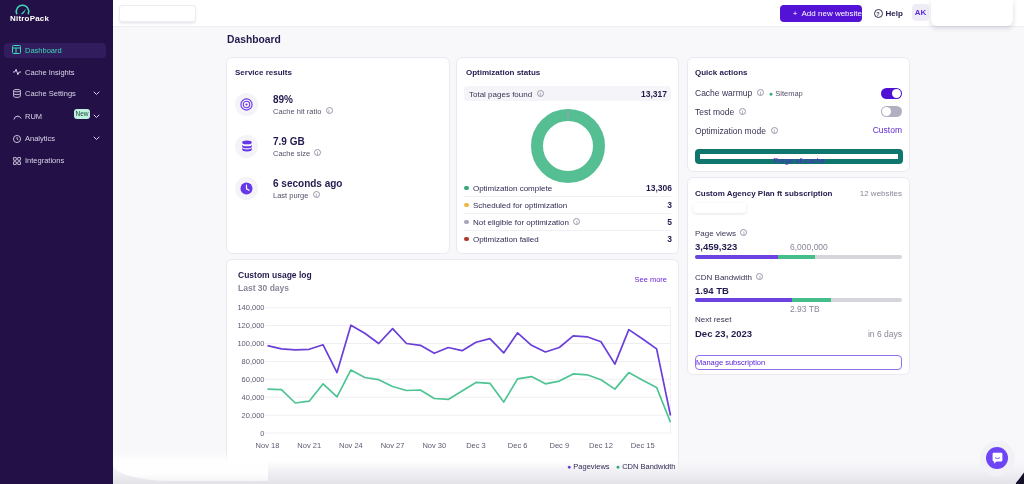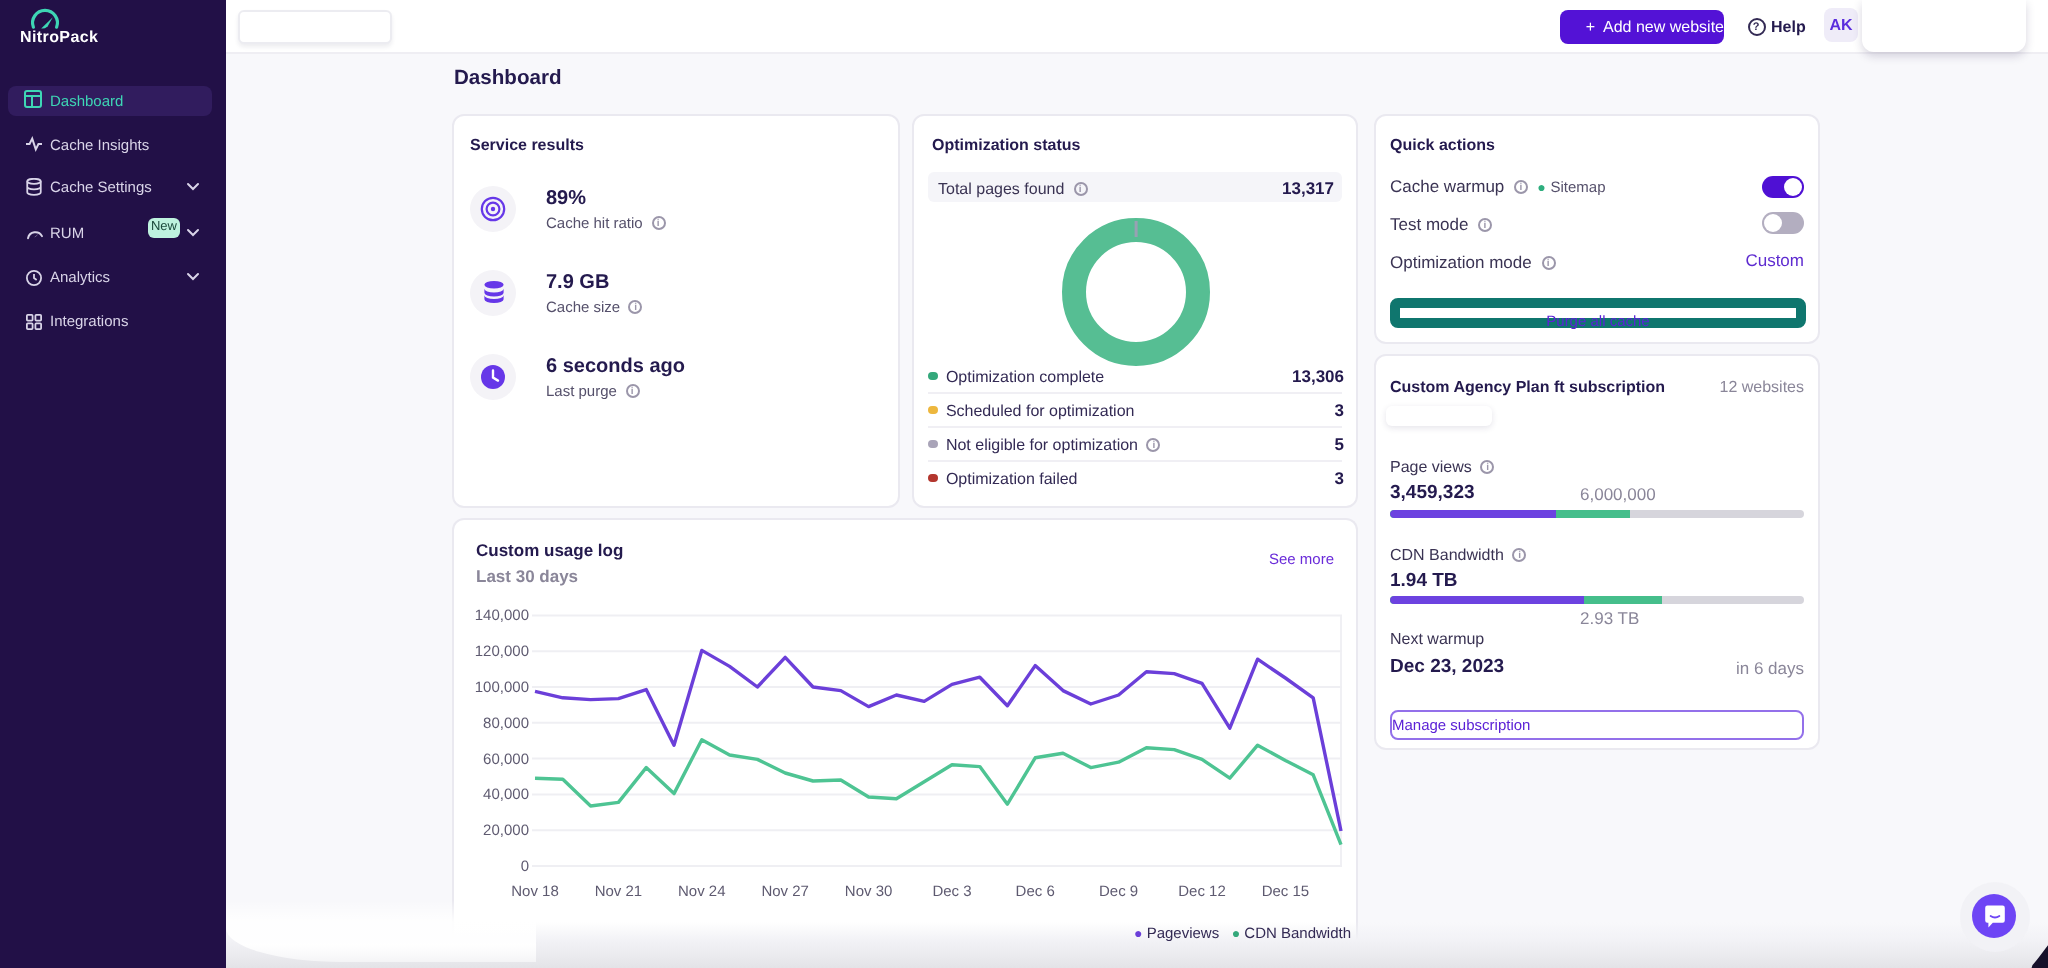--- a/index.html
+++ b/index.html
@@ -103,21 +103,21 @@
   <div style="position:absolute;left:0;top:0;width:120px;height:4px;background:#45be8b;"></div>
   <div style="position:absolute;left:0;top:0;width:83px;height:4px;background:#6c42e0;border-radius:2px 0 0 2px;"></div>
 </div>
 <div class="abs" style="left:695px;top:273px;font-size:8px;color:#3a3353;">CDN Bandwidth &nbsp;<span class="info">i</span></div>
 <div class="abs" style="left:695px;top:285px;font-size:9.5px;font-weight:bold;color:#241a4e;">1.94 TB</div>
 <div class="abs" style="left:790px;top:286px;width:112px;text-align:left;font-size:8.5px;color:#8a8699;margin-top:18px;">2.93 TB</div>
 <div class="abs" style="left:695px;top:298px;width:207px;height:4px;background:#d6d5dc;border-radius:2px;overflow:hidden;">
   <div style="position:absolute;left:0;top:0;width:136px;height:4px;background:#45be8b;"></div>
   <div style="position:absolute;left:0;top:0;width:97px;height:4px;background:#6c42e0;border-radius:2px 0 0 2px;"></div>
 </div>
-<div class="abs" style="left:695px;top:315px;font-size:8px;color:#3a3353;">Next warmup</div>
+<div class="abs" style="left:695px;top:315px;font-size:8px;color:#3a3353;">Next reset</div>
 <div class="abs" style="left:695px;top:328px;font-size:9.5px;font-weight:bold;color:#241a4e;">Dec 23, 2023</div>
 <div class="abs" style="left:790px;top:329px;width:112px;text-align:right;font-size:8.5px;color:#8a8699;">in 6 days</div>
 <div class="abs" style="left:695px;top:355px;width:207px;height:15px;border:1px solid #9370ea;border-radius:4px;text-align:left;line-height:13.5px;font-size:7.5px;color:#5b21d6;">Manage subscription</div>
 
 <div class="card" style="left:226px;top:259px;width:453px;height:225px;border-bottom:none;"></div>
 <div class="abs" style="left:238px;top:270px;font-size:8.5px;font-weight:bold;color:#241a4e;">Custom usage log</div>
 <div class="abs" style="left:238px;top:283px;font-size:8.5px;color:#8a8699;font-weight:bold;">Last 30 days</div>
 <div class="abs" style="left:600px;top:275px;width:67px;text-align:right;font-size:7.5px;color:#6a2bd9;">See more</div>
 
 <svg class="abs" style="left:226px;top:300px;" width="453" height="155" viewBox="0 0 453 155">

